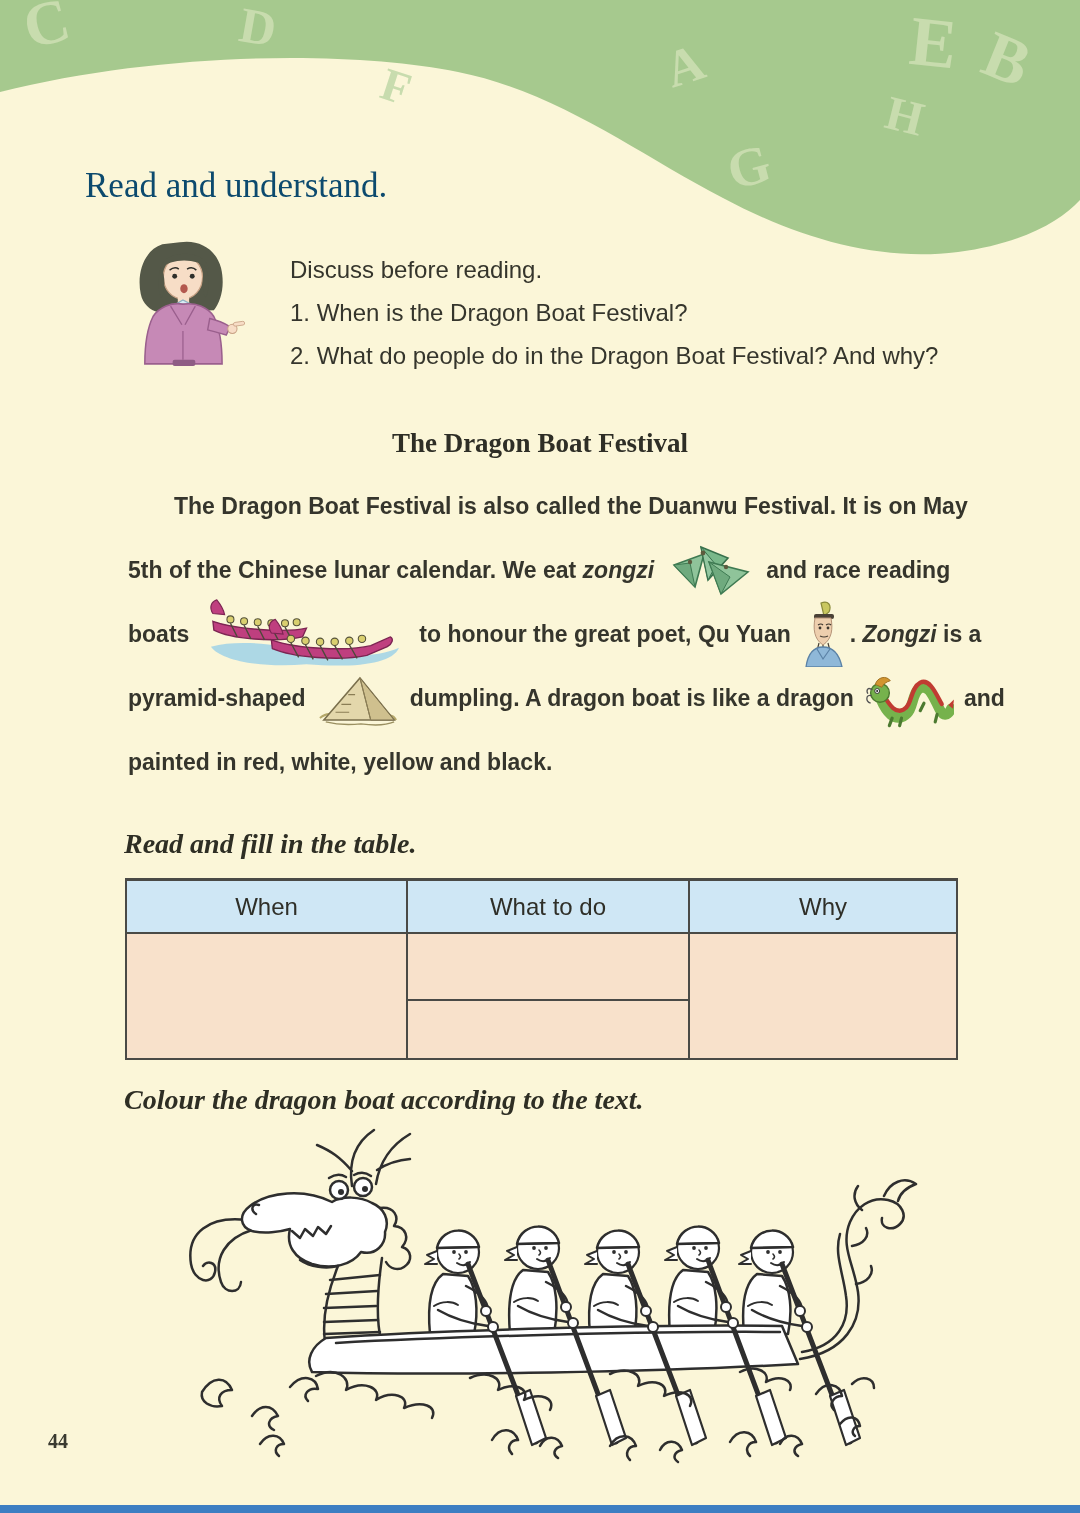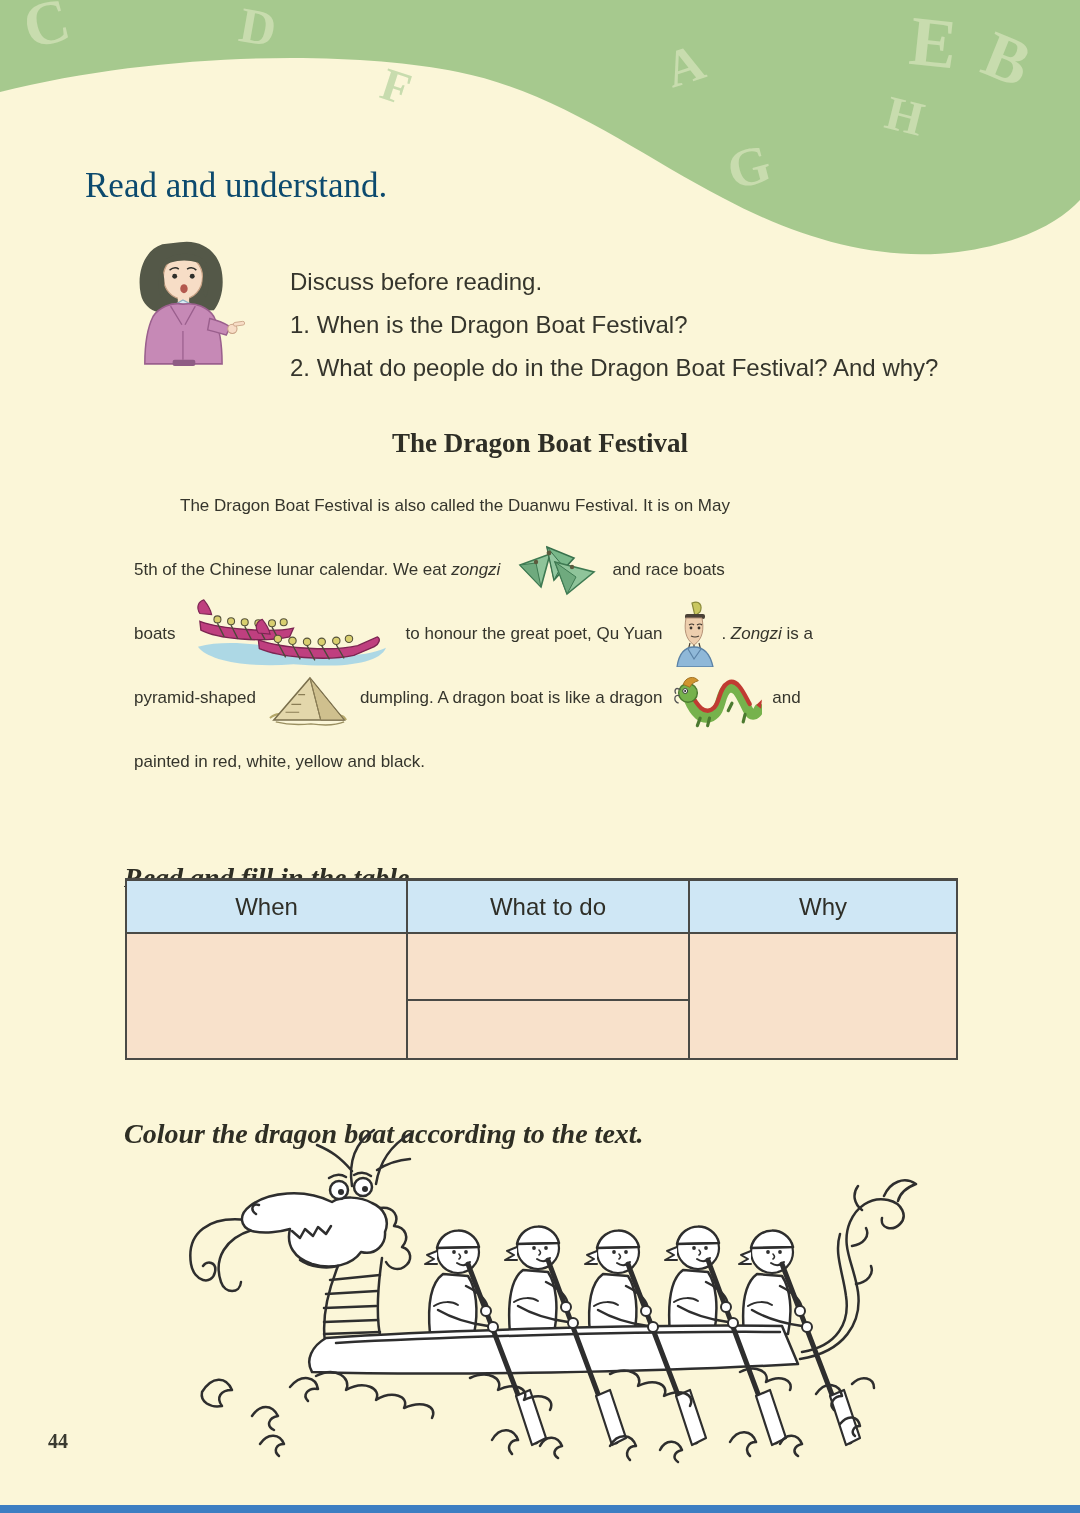--- a/index.html
+++ b/index.html
@@ -34,43 +34,43 @@
   .section-title{
     position:absolute;left:85px;top:166px;
     font-family:"Liberation Serif",serif;
     font-size:35px;color:#0c4a6e;
   }
 
   
   .teacher-wrap{position:absolute;left:122px;top:232px;width:126px;height:136px;}
   .discussion{
     position:absolute;left:290px;top:248px;width:720px;
-    font-size:24px;line-height:43px;white-space:nowrap;margin-top:12px;
+    font-size:24px;line-height:43px;white-space:nowrap;
   }
 
   
   .reading-title{
     position:absolute;left:0;top:428px;width:1080px;
     text-align:center;
     font-family:"Liberation Serif",serif;
     font-weight:bold;font-size:27px;color:#2e2e26;
   }
-  .para{position:absolute;left:134px;top:474px;width:845px;font-size:17px;}
+  .para{position:absolute;left:128px;top:474px;width:845px;font-size:23px;font-weight:bold;}
   .para-line{height:64px;display:flex;align-items:center;white-space:pre;}
   .para-line.indent{padding-left:46px;}
   .it{font-style:italic;}
   .inline-art{flex:0 0 auto;margin:0 10px;}
   .inline-art.tight-r{margin-right:3px;}
 
   
   .instruction{
     position:absolute;left:124px;
     font-family:"Liberation Serif",serif;
     font-weight:bold;font-style:italic;
-    font-size:28px;color:#2e2e24;margin-top:34px;
+    font-size:28px;color:#2e2e24;
   }
   .instr-table{top:828px;}
   .instr-colour{top:1084px;}
 
   
   .fill-table{
     position:absolute;left:125px;top:878px;width:833px;height:182px;
     border:2px solid #4a4a46;border-top-width:3px;
     box-sizing:border-box;
     display:flex;flex-direction:column;
@@ -168,21 +168,21 @@
         <path d="M10,24 L40,13 L31,46 Z" fill="#8fc49a" stroke="#3e7a52" stroke-width="1.6"></path>
         <path d="M10,24 L26,22 L31,46 Z" fill="#6faa7e" stroke="#3e7a52" stroke-width="1"></path>
         <path d="M37,6 L64,17 L44,39 Z" fill="#79b88a" stroke="#38714c" stroke-width="1.6"></path>
         <path d="M37,6 L52,24 L44,39 Z" fill="#93c7a0" stroke="#38714c" stroke-width="1"></path>
         <path d="M45,21 L84,31 L57,53 Z" fill="#8fc49a" stroke="#3e7a52" stroke-width="1.6"></path>
         <path d="M45,21 L66,36 L57,53 Z" fill="#6faa7e" stroke="#3e7a52" stroke-width="1"></path>
         <circle cx="39" cy="12" r="2.4" fill="#5d5b3e"></circle>
         <circle cx="26" cy="21" r="2.2" fill="#5d5b3e"></circle>
         <circle cx="62" cy="26" r="2.2" fill="#5d5b3e"></circle>
       </svg>
-      <span>and race boats</span>
+      <span>and race reading</span>
     </div>
     <div class="para-line">
       <span>boats</span>
       <svg class="inline-art" viewBox="0 0 215 78" width="210" height="76">
         <path d="M12,52 C42,44 82,50 112,57 C152,65 188,61 205,53 C198,70 158,74 110,70 C62,74 22,66 12,52 Z" fill="#9fd2e8" opacity="0.85"></path>
         <path d="M14,18 C10,12 12,6 18,4 C22,9 25,14 26,19 Z" fill="#bf3f7f" stroke="#7c2452" stroke-width="1.2"></path>
         <path d="M14,26 C36,34 88,38 110,33 L106,42 C78,48 32,44 15,35 Z" fill="#bf3f7f" stroke="#7c2452" stroke-width="1.4"></path>
         <g fill="#d9cf6f" stroke="#55523a" stroke-width="1.1">
           <circle cx="32" cy="24" r="3.6"></circle>
             <circle cx="46" cy="26" r="3.6"></circle>

